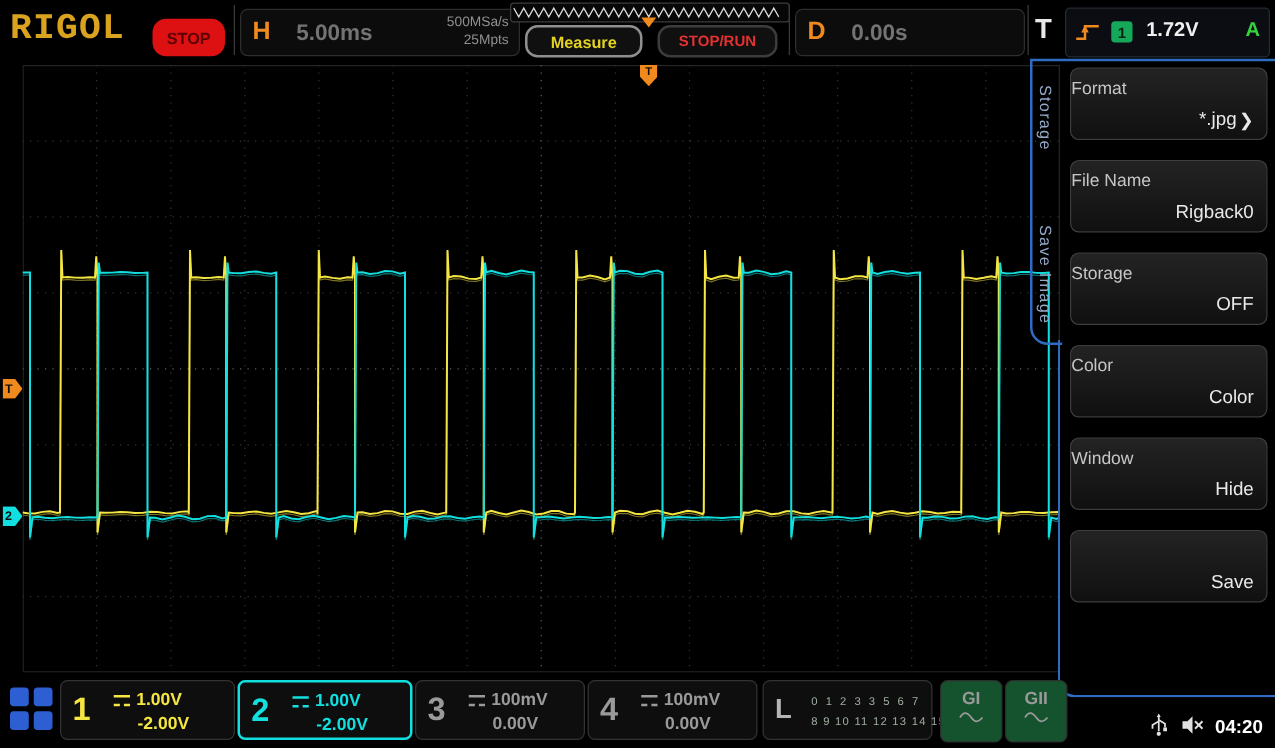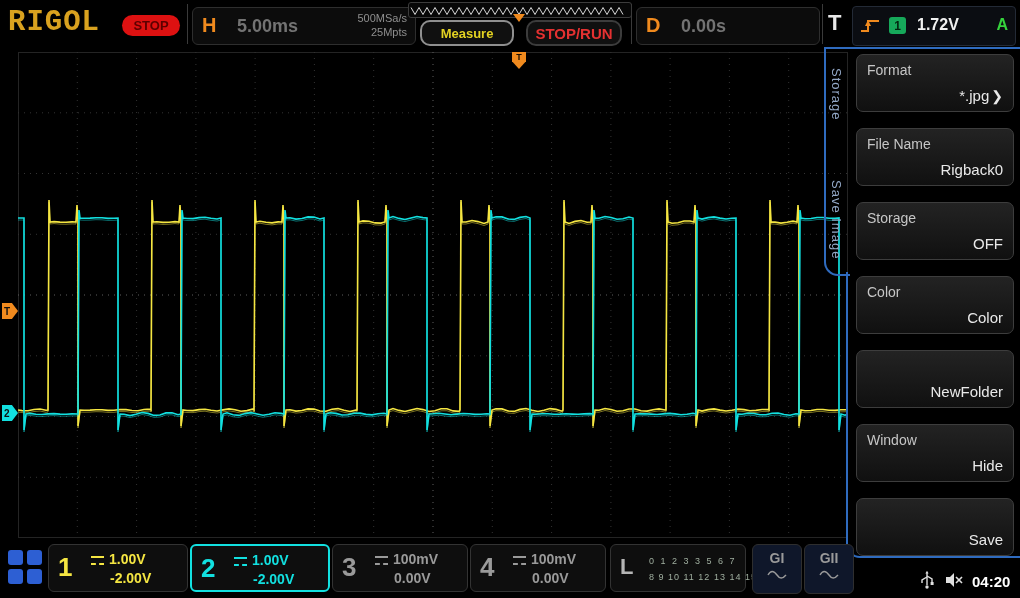--- a/index.html
+++ b/index.html
@@ -3,36 +3,36 @@
 <meta charset="utf-8">
 <style>
   html,body{margin:0;padding:0;background:#000;}
   .root{position:relative;width:1020px;height:598px;background:#000;overflow:hidden;
         font-family:"Liberation Sans",sans-serif;}
   .abs{position:absolute;}
 
   
   .logo{left:8px;top:6px;font-family:Liberation Mono, monospace;font-weight:bold;
         font-size:29px;color:#d9a21f;letter-spacing:1px;}
-  .stop-pill{left:122px;top:15px;width:58px;height:21px;background:#dd1111;border-radius:11px;
+  .stop-pill{left:122px;top:15px;width:58px;height:30px;background:#dd1111;border-radius:11px;
         color:#5d0000;font-weight:bold;font-size:13px;display:flex;align-items:center;justify-content:center;}
   .vsep{width:1px;background:#3a3a3a;top:4px;height:40px;}
   .group{background:#0c0c0c;border:1px solid #2e2e2e;border-radius:6px;}
   .hgroup{left:192px;top:7px;width:222px;height:36px;}
   .gletter{left:9px;top:6px;color:#f08a1e;font-size:20px;font-weight:bold;}
   .gvalue{left:44px;top:8px;color:#737373;font-size:18px;font-weight:bold;}
   .hrates{right:8px;top:3px;text-align:right;color:#8f8f8f;font-size:11px;line-height:14px;}
   .membar{left:408px;top:2px;width:222px;height:14px;background:#070707;border:1px solid #3c3c3c;border-radius:3px;}
   .memmark{left:513px;top:14px;width:0;height:0;border-left:6px solid transparent;
         border-right:6px solid transparent;border-top:8px solid #f08a1e;}
   .btn{display:flex;align-items:center;justify-content:center;background:#101010;box-sizing:border-box;cursor:pointer;}
   .btn-measure{left:420px;top:20px;width:94px;height:26px;border:2px solid #8f8f8f;border-radius:10px;
         color:#e3d222;font-weight:bold;font-size:13px;}
   .btn-stoprun{left:526px;top:20px;width:96px;height:26px;border:2px solid #3c3c3c;border-radius:10px;
-        color:#e53131;font-weight:bold;font-size:15px;}
+        color:#e53131;font-weight:bold;font-size:12px;}
   .dgroup{left:636px;top:7px;width:182px;height:36px;}
   .tletter{left:828px;top:10px;color:#e8e8e8;font-size:22px;font-weight:bold;}
   .tgroup{left:852px;top:6px;width:162px;height:38px;background:#0b0d12;border:1px solid #232a36;border-radius:4px;}
   .tslope{left:6px;top:9px;}
   .tbadge{left:36px;top:10px;width:17px;height:17px;background:#16a85a;border-radius:3px;color:#03240f;
         font-weight:bold;font-size:12px;display:flex;align-items:center;justify-content:center;}
   .tlevel{left:64px;top:9px;color:#f0f0f0;font-size:16px;font-weight:bold;}
   .tmode{right:7px;top:9px;color:#35d23c;font-size:16px;font-weight:bold;}
 
   
@@ -47,21 +47,21 @@
   .panel-top{left:824px;top:47px;width:196px;height:0;border-top:2px solid #2f6bbf;}
   .panel-flap{left:824px;top:48px;width:24px;height:226px;border-left:2px solid #2f6bbf;
         border-bottom:2px solid #2f6bbf;border-bottom-left-radius:14px;}
   .panel-body{left:846px;top:272px;width:172px;height:284px;border-left:2px solid #2f6bbf;
         border-bottom:2px solid #2f6bbf;border-bottom-left-radius:14px;}
   .vtab{writing-mode:vertical-rl;color:#93a8c7;font-size:13px;letter-spacing:1px;cursor:pointer;}
   .tab-storage{left:829px;top:68px;}
   .tab-save{left:829px;top:180px;}
   .menu{left:856px;top:54px;width:158px;display:flex;flex-direction:column;gap:16px;}
   .mitem{height:58px;background:linear-gradient(#232323,#101010);border:1px solid #3d3d3d;border-radius:7px;
-        padding:7px 10px;box-sizing:border-box;position:relative;cursor:pointer;}
+        padding:7px 0;box-sizing:border-box;position:relative;cursor:pointer;}
   .mlabel{color:#c6c6c6;font-size:14px;}
   .mvalue{position:absolute;right:10px;bottom:7px;color:#e9e9e9;font-size:15px;display:flex;gap:2px;align-items:flex-end;}
   .chev{color:#e9e9e9;font-size:14px;}
 
   
   .menugrid{left:8px;top:550px;width:34px;height:34px;display:grid;
         grid-template-rows:repeat(2,15px);grid-template-columns:repeat(2,15px);gap:4px;cursor:pointer;}
   .menugrid span{background:#2d5fd3;border-radius:3px;}
   .chbox{top:544px;height:48px;background:#0e0e0e;border:1px solid #333;border-radius:6px;box-sizing:border-box;cursor:pointer;}
   .ch1{left:48px;width:140px;color:#f5e642;}
@@ -70,21 +70,21 @@
   .ch4{left:470px;width:136px;color:#9a9a9a;}
   .chnum{position:absolute;left:9px;top:7px;font-size:26px;font-weight:bold;}
   .chvals{position:absolute;left:42px;top:5px;font-size:14px;font-weight:bold;line-height:19px;white-space:nowrap;}
   .coupl{display:inline-block;width:13px;height:5px;border-top:2px solid;border-bottom:2px dashed;
         margin-right:5px;vertical-align:middle;}
   .chrow.off{padding-left:19px;}
   .lbox{left:610px;width:136px;}
   .lletter{position:absolute;left:9px;top:9px;font-size:22px;font-weight:bold;color:#b5b5b5;}
   .ldigits{position:absolute;left:38px;top:8px;font-size:9px;color:#9fae9f;line-height:16px;letter-spacing:2px;white-space:nowrap;}
   .ldigits .r2{letter-spacing:1px;}
-  .gbox{top:544px;width:48px;height:48px;border:1px solid #2e2e2e;border-radius:6px;background:#0f172a;
+  .gbox{top:544px;width:48px;height:48px;border:1px solid #2e2e2e;border-radius:6px;background:#14532d;
         color:#9a9a9a;text-align:center;cursor:pointer;}
   .glabel{font-size:14px;font-weight:bold;margin-top:5px;}
   .usb{left:920px;top:570px;}
   .spk{left:944px;top:570px;}
   .time{left:972px;top:573px;color:#fff;font-size:15px;font-weight:bold;}
 </style>
 </head>
 <body>
 
 <div class="root">
@@ -188,26 +188,20 @@
           <span>OFF</span>
         </div>
     </div>
     <div class="mitem">
       <div class="mlabel">Color</div>
       <div class="mvalue">
           <span>Color</span>
         </div>
     </div>
     <div class="mitem">
-      <div class="mlabel"></div>
-      <div class="mvalue">
-          <span>NewFolder</span>
-        </div>
-    </div>
-    <div class="mitem">
       <div class="mlabel">Window</div>
       <div class="mvalue">
           <span>Hide</span>
         </div>
     </div>
     <div class="mitem">
       <div class="mlabel"></div>
       <div class="mvalue">
           <span>Save</span>
         </div>

